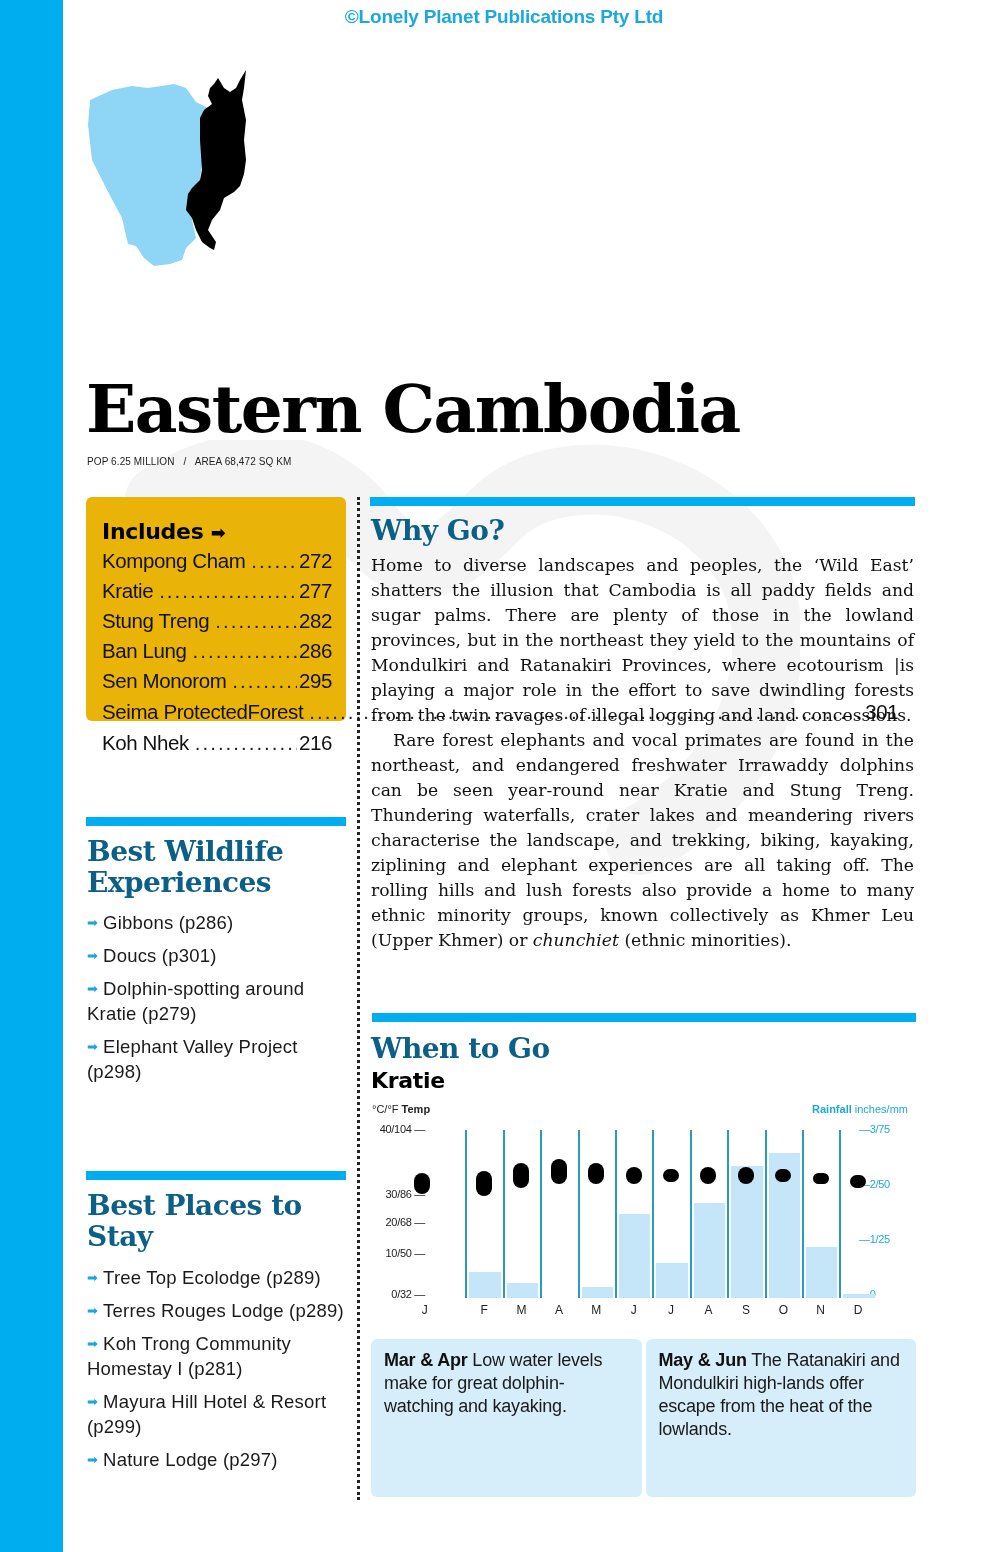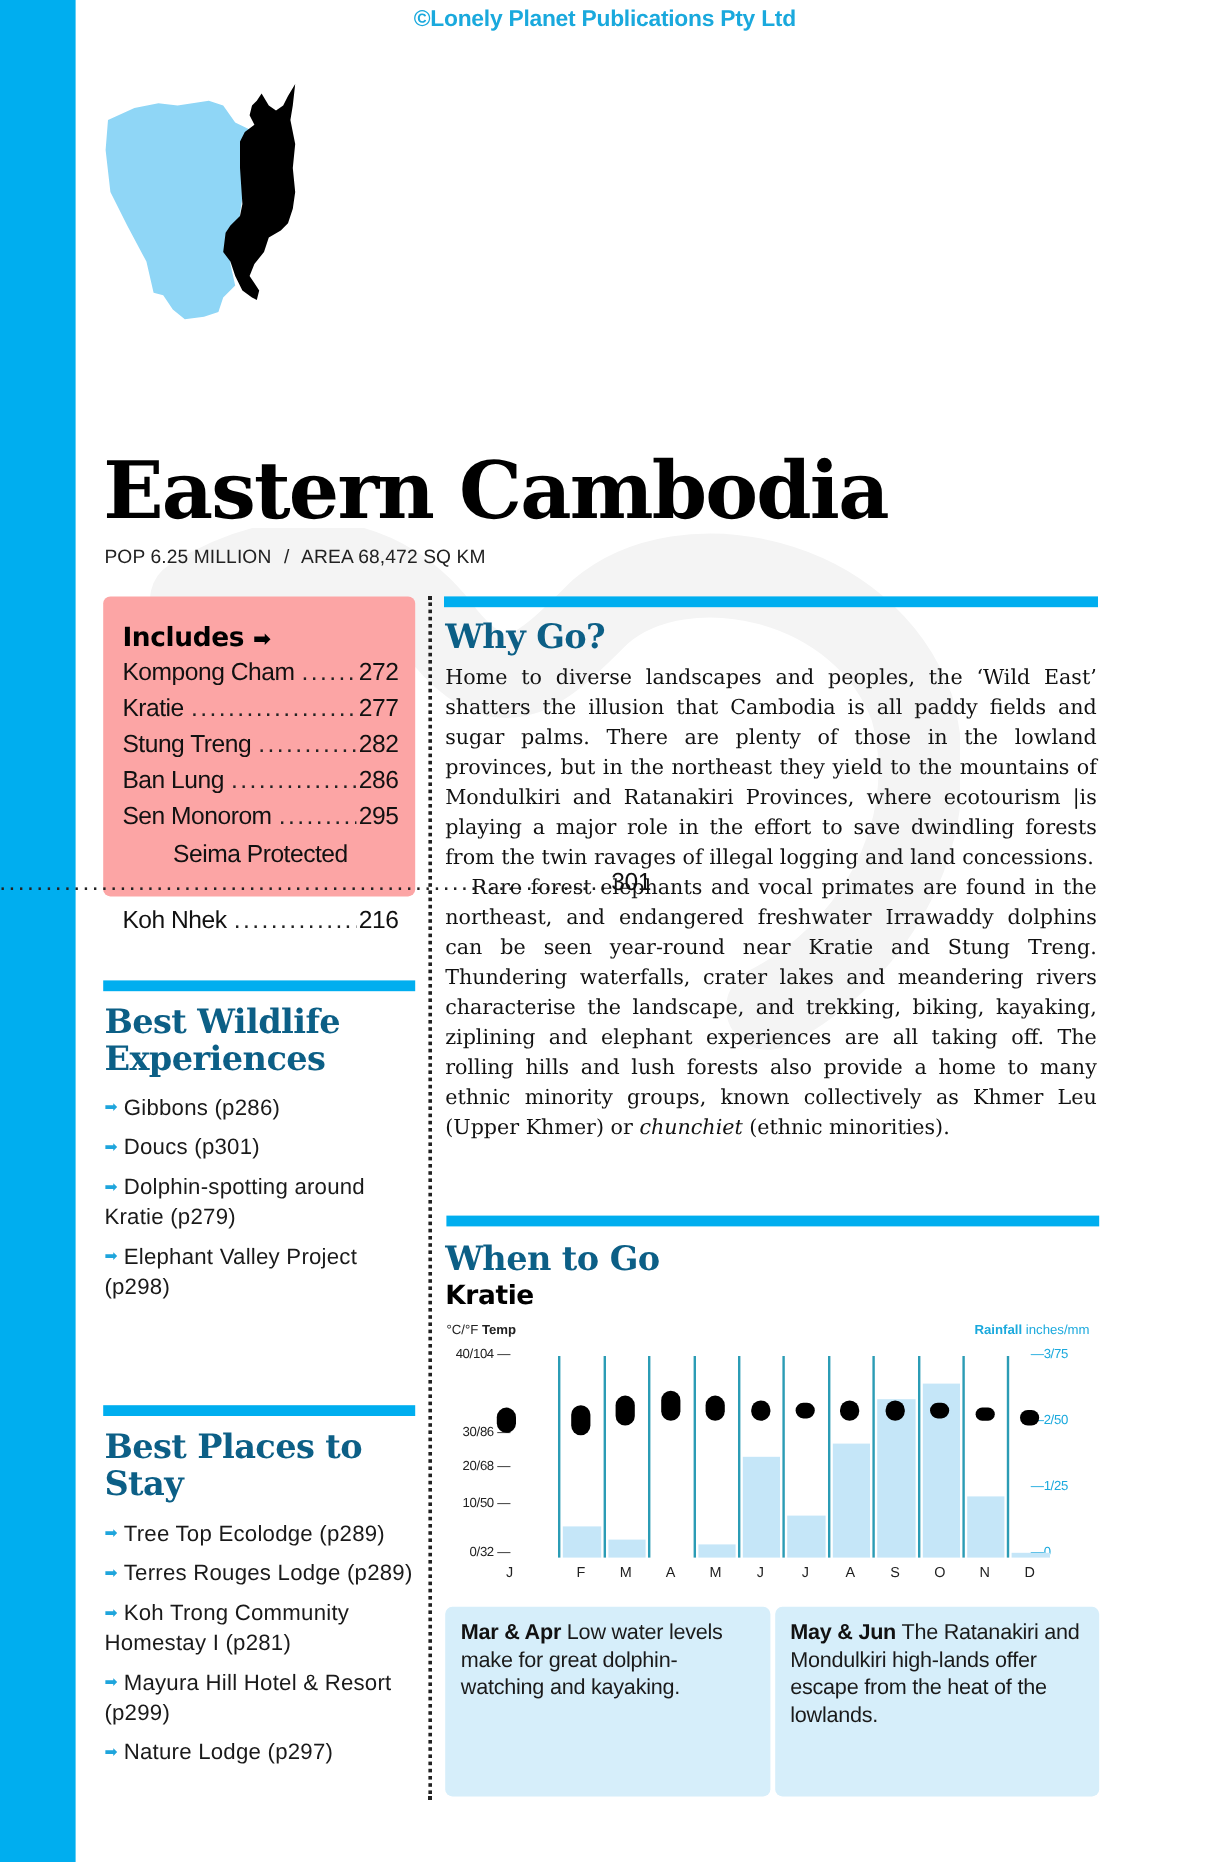--- a/index.html
+++ b/index.html
@@ -9,35 +9,35 @@
   .side-stripe { position: absolute; left: 0; top: 0; width: 63px; height: 1552px; background: #00aeef; }
 
   .copyright { position: absolute; top: 6px; left: 0; width: 1008px; text-align: center;
     font-family: "Liberation Sans", sans-serif; font-weight: bold; font-size: 19px;
     color: #1aa9dd; letter-spacing: -0.2px; }
 
   .locator-map { position: absolute; left: 84px; top: 70px; width: 250px; height: 200px; }
 
   .page-title { position: absolute; left: 86px; top: 376px; font-family: "DejaVu Serif", serif;
     font-weight: bold; font-size: 66px; letter-spacing: -1.5px; color: #000; line-height: 1; }
-  .page-stats { position: absolute; left: 87px; top: 456px; font-size: 16px; color: #222; letter-spacing: 0.1px; }
+  .page-stats { position: absolute; left: 87px; top: 456px; font-size: 10px; color: #222; letter-spacing: 0.1px; }
   .page-stats .sep { margin: 0 6px; }
 
   
-  .includes-box { position: absolute; left: 86px; top: 497px; width: 260px; height: 250px;
-    background: #fca5a5; border-radius: 6px; padding: 22px 14px 0 16px; }
+  .includes-box { position: absolute; left: 86px; top: 497px; width: 260px; height: 224px;
+    background: #eab308; border-radius: 6px; padding: 22px 14px 0 16px; }
   .includes-title { font-family: "DejaVu Sans", sans-serif; font-weight: bold; font-size: 22px; color: #000; margin-bottom: 2px; letter-spacing: -0.3px; }
   .includes-title .arrow { font-size: 18px; }
   .inc-row { display: flex; align-items: baseline; font-family: "Liberation Sans", sans-serif;
     font-size: 20.5px; color: #111; height: 30px; line-height: 30px; letter-spacing: -0.4px; }
   .inc-row .name { white-space: nowrap; }
   .inc-row .dots { flex: 1; overflow: hidden; white-space: nowrap; margin: 0 2px 0 6px; color: #222; letter-spacing: 2px; }
   .inc-row .dots::before { content: "........................................................................"; }
   .inc-row .page { white-space: nowrap; }
-  .inc-row.two { height: auto; line-height: 24px; flex-direction: column; align-items: center; }
+  .inc-row.two { height: auto; line-height: 24px; flex-direction: row; align-items: center; }
   .inc-row.two .line2 { display: flex; align-items: baseline; }
 
   .section-bar { position: absolute; height: 9px; background: #00aeef; }
   .side-h { position: absolute; left: 87px; font-family: "DejaVu Serif", serif; font-weight: bold;
     font-size: 28px; line-height: 31px; color: #0c5f86; letter-spacing: -0.5px; }
   .side-list { position: absolute; left: 87px; width: 262px; list-style: none; }
   .side-list li { font-size: 18.5px; color: #1a1a1a; line-height: 25px; margin-bottom: 8px; letter-spacing: 0.2px; }
   .bullet-arrow { display: inline-block; color: #1ea5dc; font-size: 13px; margin-right: 5px; vertical-align: 2px; }
 
   .dotted-divider { position: absolute; left: 357px; top: 497px; width: 0; height: 1003px;

